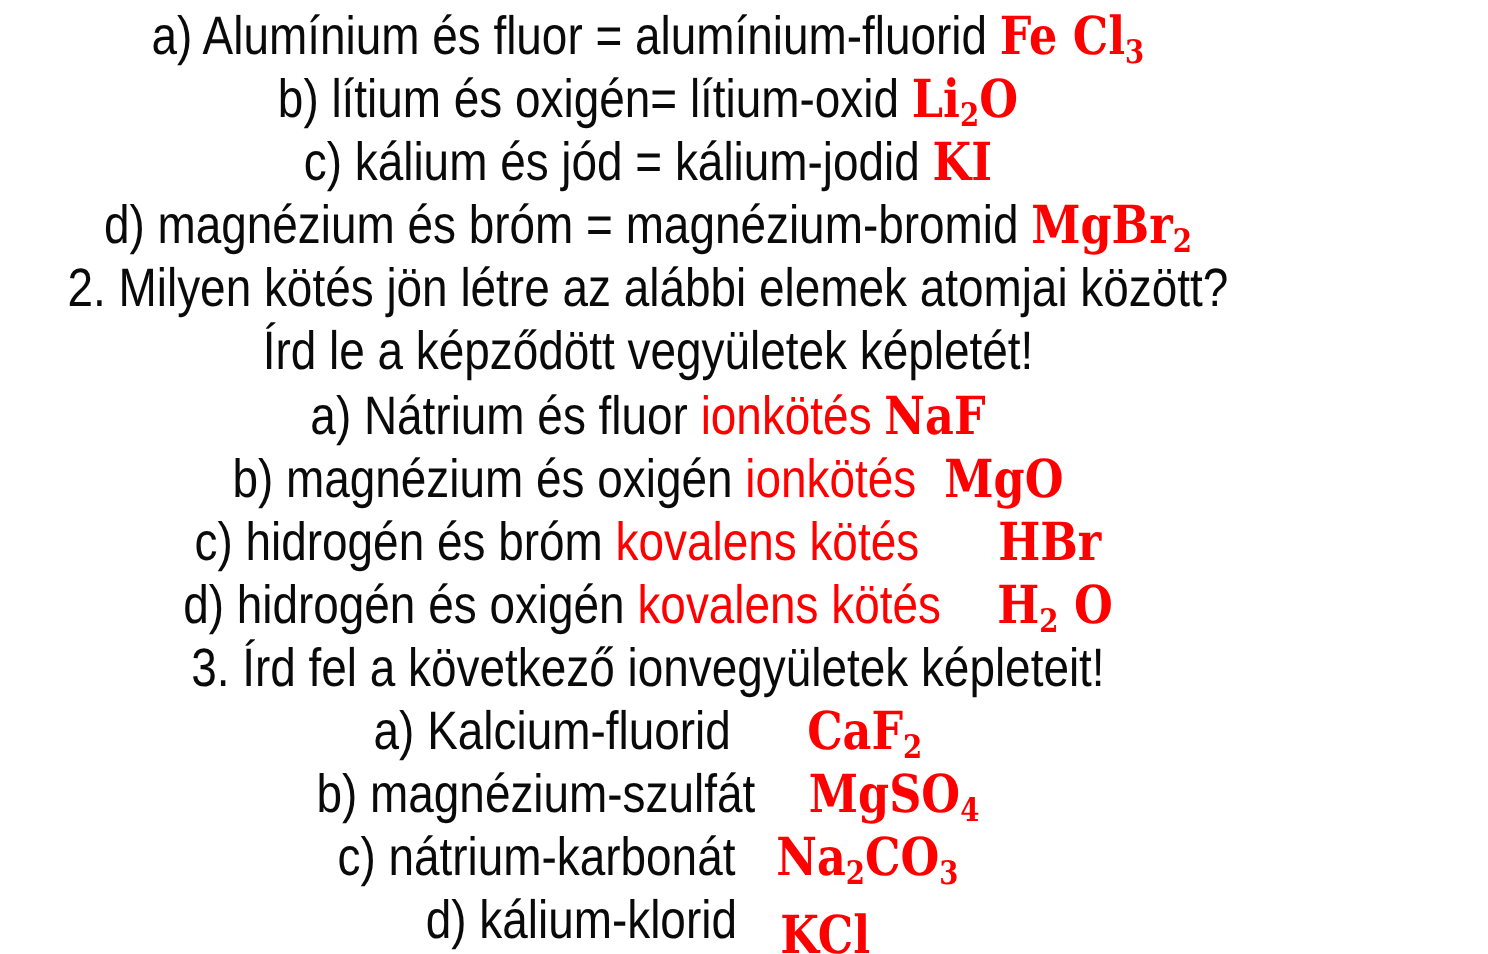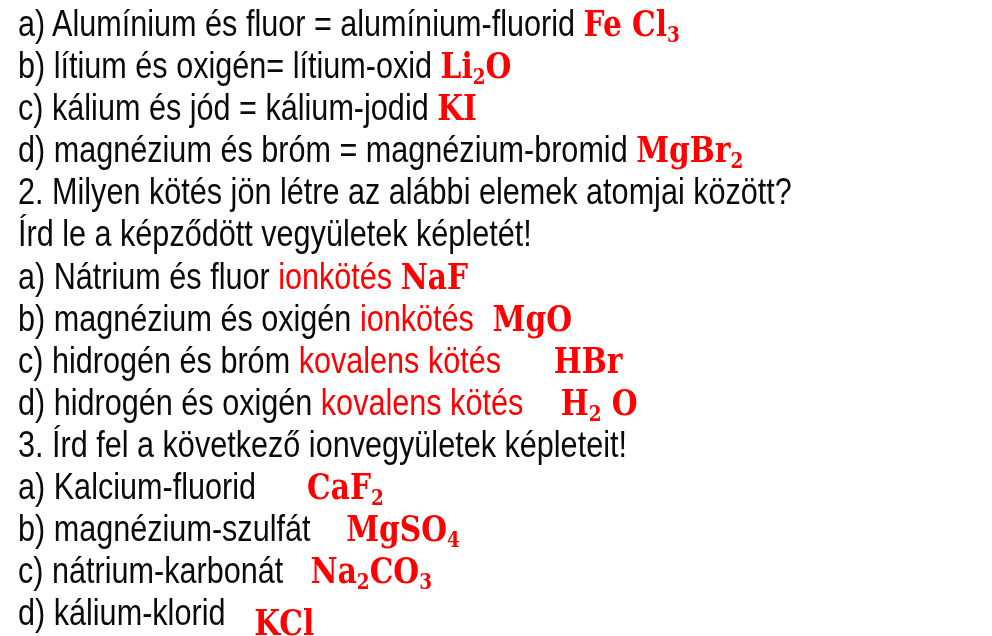--- a/index.html
+++ b/index.html
@@ -13,20 +13,21 @@
     width: 992px;
     height: 636px;
     overflow: hidden;
     font-family: "Liberation Sans", sans-serif;
   }
   .worksheet {
     width: 992px;
     height: 636px;
     background: var(--bg);
     padding: 3px 0 0 18px;
+    text-align: center;
   }
   .line {
     display: block;
     white-space: pre;
     line-height: 42.1px;
     height: 42.1px;
     font-size: 36px;
     color: var(--ink);
     transform: scaleX(0.85);
     transform-origin: 0 50%;

